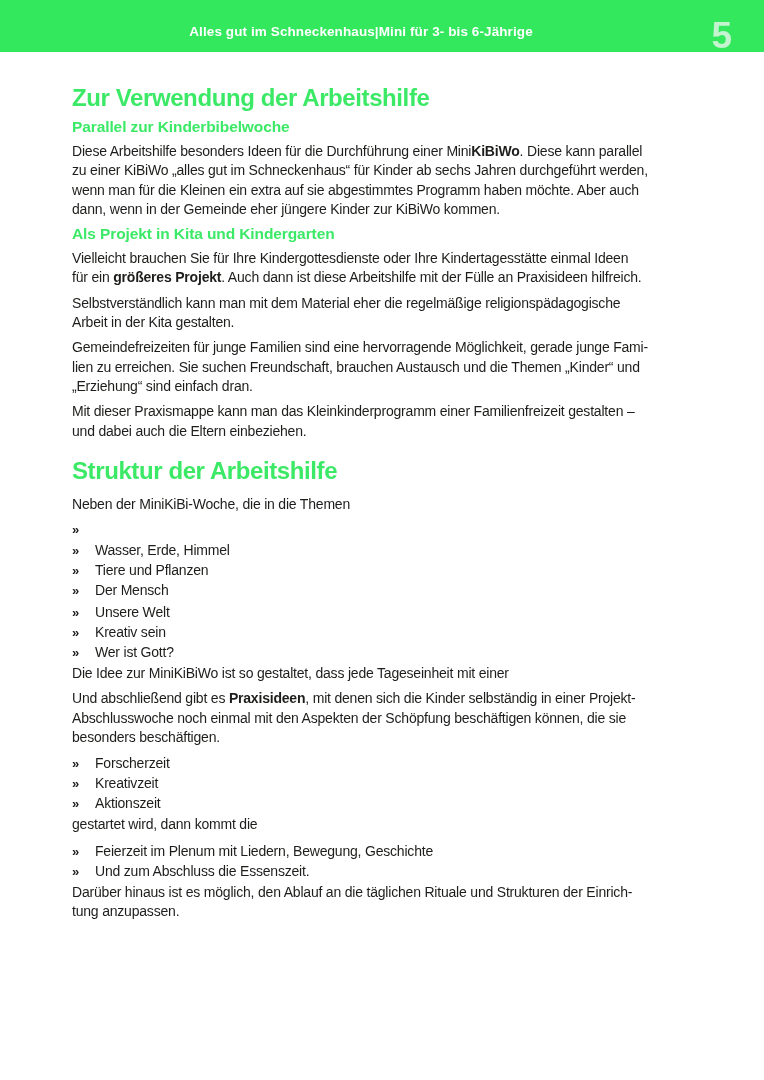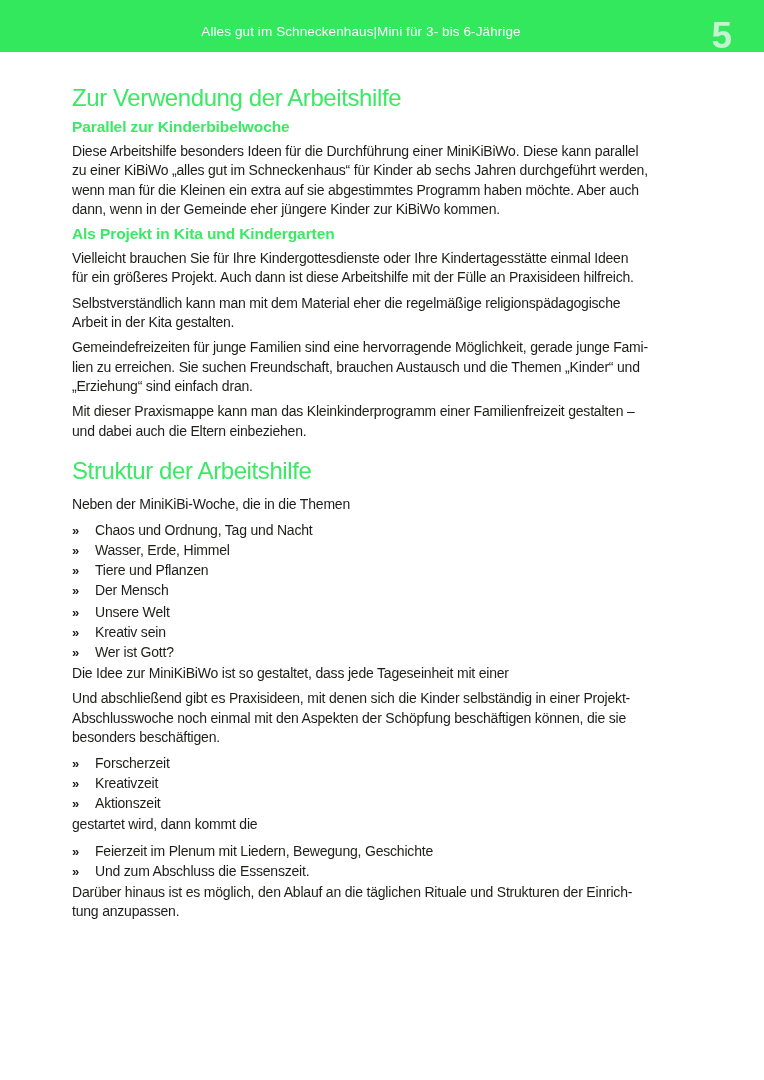--- a/index.html
+++ b/index.html
@@ -20,55 +20,55 @@
   }
   
   .topbar{
     position:relative;
     width:100%;height:52px;
     background:var(--color-bar-green);
     display:flex;align-items:center;justify-content:center;
   }
   .topbar-title{
     color:var(--color-header-text);
-    font-size:13.5px;font-weight:normal;
+    font-size:13.5px;font-weight:bold;
     letter-spacing:0.1px;
     margin-right:42px;
     padding-top:10px;
   }
   .page-num{
     position:absolute;right:32px;bottom:-2px;
     color:var(--color-page-number-green);
     font-size:37px;font-weight:bold;line-height:1;
   }
   
   .content{
     padding:32px 72px 0 72px;
     width:620px;
   }
   h1{
     color:var(--color-heading-green);
     font-size:24px;line-height:28px;
-    font-weight:400;letter-spacing:-0.4px;
+    font-weight:700;letter-spacing:-0.4px;
     margin:0 0 2px 0;
   }
   h1.h1-struktur{margin-top:16px;margin-bottom:10px;}
   h2{
     color:var(--color-heading-green);
     font-size:15.5px;line-height:18px;
     font-weight:700;letter-spacing:-0.1px;
     margin:6px 0 6px 0;
   }
   p{
     margin:0 0 6px 0;
     font-size:14px;line-height:19.3px;
     letter-spacing:-0.2px;
     white-space:pre;
   }
-  p strong{font-weight:400;}
+  p strong{font-weight:700;}
   ul{
     list-style:none;margin:2px 0 2px 0;padding:0;
   }
   li{
     display:flex;align-items:baseline;
     height:20px;line-height:20px;
     font-size:14px;letter-spacing:-0.2px;
   }
   .bm{
     width:23px;flex:0 0 23px;
@@ -107,21 +107,20 @@
     <p>Mit dieser Praxismappe kann man das Kleinkinderprogramm einer Familienfreizeit gestalten –
 und dabei auch die Eltern einbeziehen.</p>
 
     <h1 class="h1-struktur">Struktur der Arbeitshilfe</h1>
 
     <p>Neben der MiniKiBi-Woche, die in die Themen</p>
 
     <ul>
       <li>
           <span class="bm">»</span>
-          <span>Chaos und Ordnung, Tag und Nacht</span>
         </li>
       <li>
           <span class="bm">»</span>
           <span>Wasser, Erde, Himmel</span>
         </li>
       <li>
           <span class="bm">»</span>
           <span>Tiere und Pflanzen</span>
         </li>
       <li>

